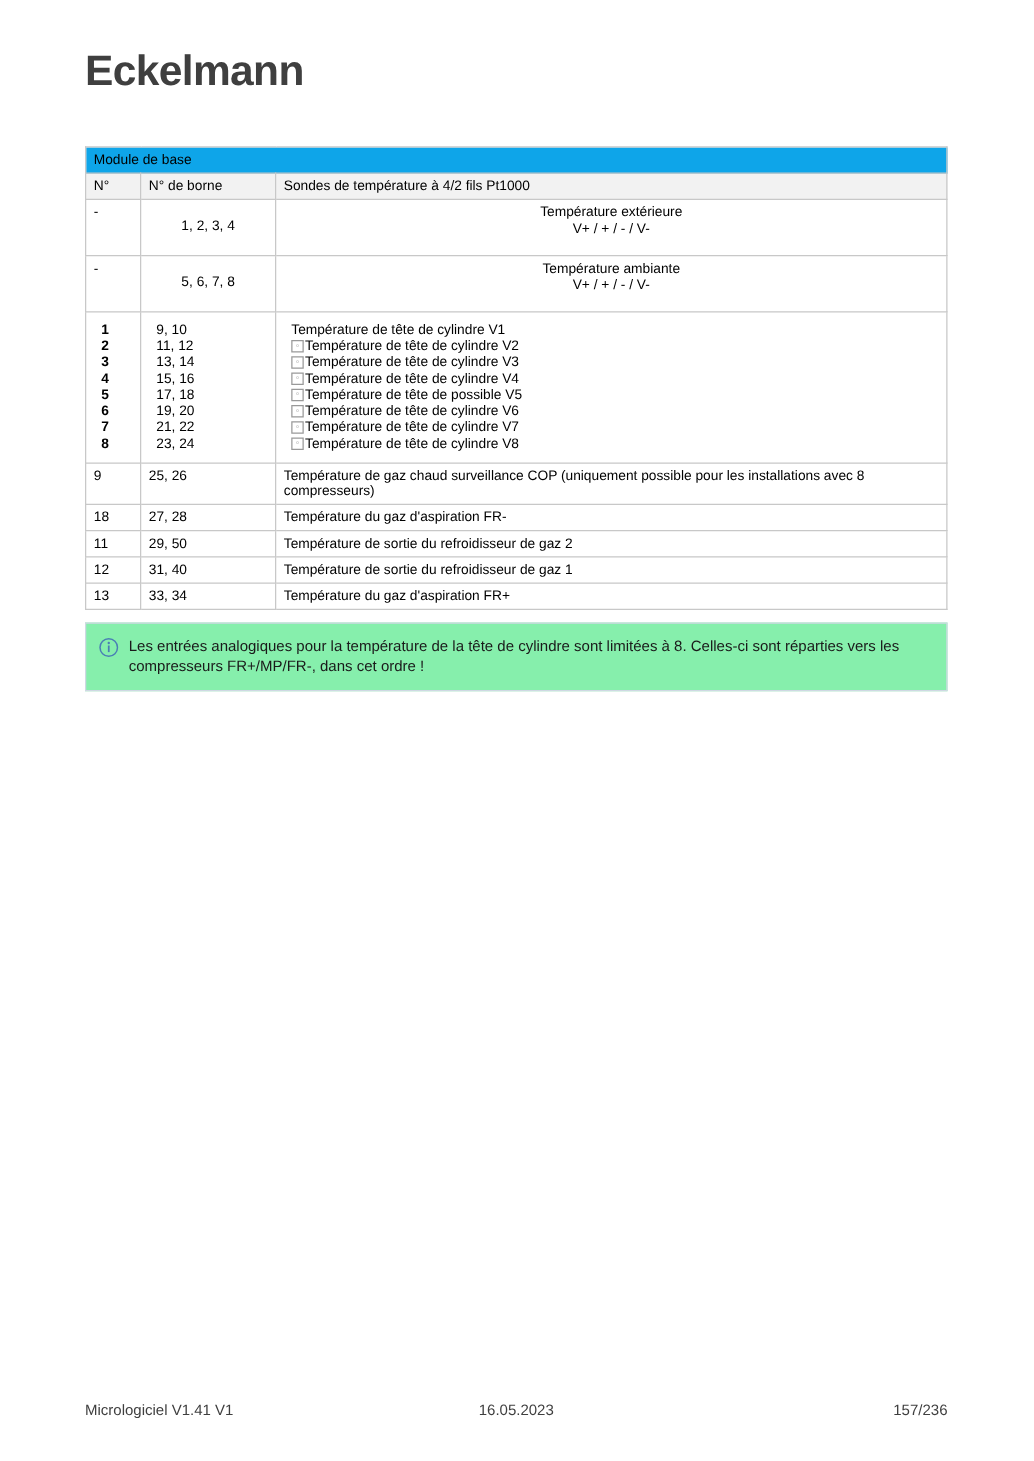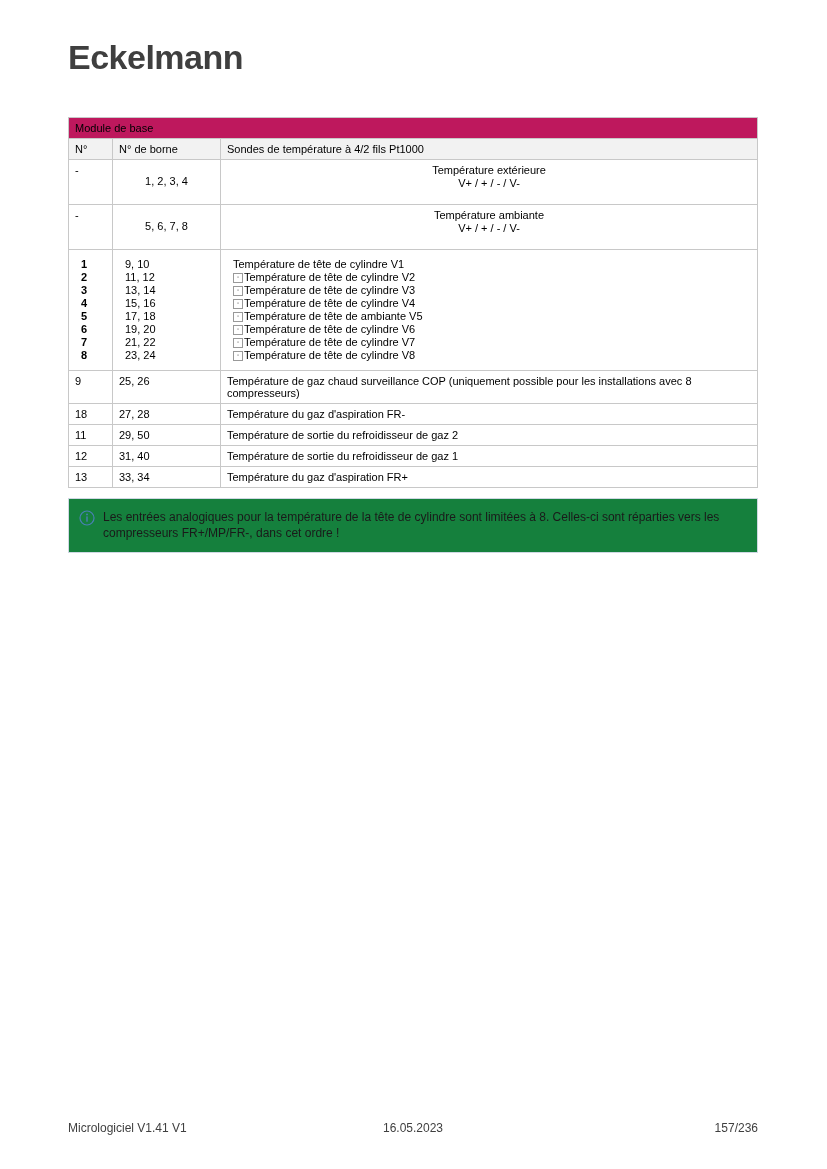--- a/index.html
+++ b/index.html
@@ -46,21 +46,21 @@
     font-size: 11px;
   }
   table.term-table td, table.term-table th {
     border: 1px solid #c8c8c8;
     vertical-align: top;
     padding: 4px 6px;
     text-align: left;
     font-weight: normal;
   }
   .row-title td {
-    background: #be185d;
+    background: #0ea5e9;
     font-weight: bold;
     font-size: 11px;
     padding: 5px 6px;
   }
   .row-head td {
     background: #f2f2f2;
     font-weight: bold;
     font-size: 11px;
     padding: 5px 6px;
   }
@@ -94,21 +94,21 @@
     text-align: center;
     margin-right: 1px;
     vertical-align: middle;
     overflow: hidden;
     font-family: "Liberation Mono", monospace;
   }
 
   .note {
     margin-top: 10px;
     border: 1px solid #cfd8e3;
-    background: #15803d;
+    background: #86efac;
     display: flex;
     align-items: flex-start;
     padding: 10px 12px 11px 10px;
     box-sizing: border-box;
     width: 690px;
   }
   .note-icon {
     flex: 0 0 auto;
     width: 16px;
     height: 16px;
@@ -215,21 +215,21 @@
             </ul>
             <div class="group-pad-bottom"></div>
           </td>
           <td class="group-cell">
             <div class="group-pad-top"></div>
             <ul class="glist">
               <li><span>Température de tête de cylindre V1</span></li>
               <li><span class="miss-glyph">▫</span><span>Température de tête de cylindre V2</span></li>
               <li><span class="miss-glyph">▫</span><span>Température de tête de cylindre V3</span></li>
               <li><span class="miss-glyph">▫</span><span>Température de tête de cylindre V4</span></li>
-              <li><span class="miss-glyph">▫</span><span>Température de tête de ambiante V5</span></li>
+              <li><span class="miss-glyph">▫</span><span>Température de tête de possible V5</span></li>
               <li><span class="miss-glyph">▫</span><span>Température de tête de cylindre V6</span></li>
               <li><span class="miss-glyph">▫</span><span>Température de tête de cylindre V7</span></li>
               <li><span class="miss-glyph">▫</span><span>Température de tête de cylindre V8</span></li>
             </ul>
             <div class="group-pad-bottom"></div>
           </td>
         </tr>
 
         <tr>
           <td class="cell-no">9</td>

